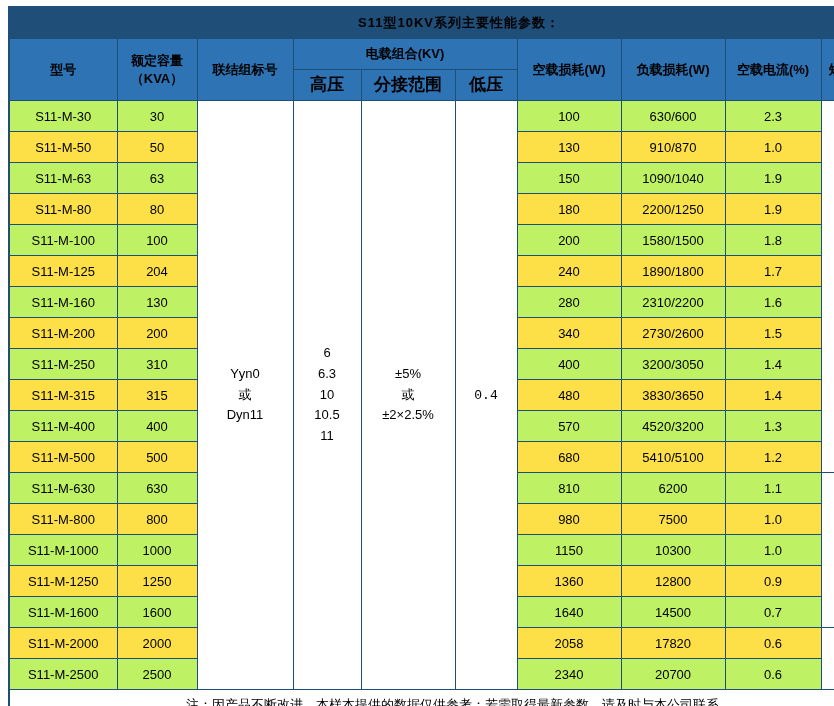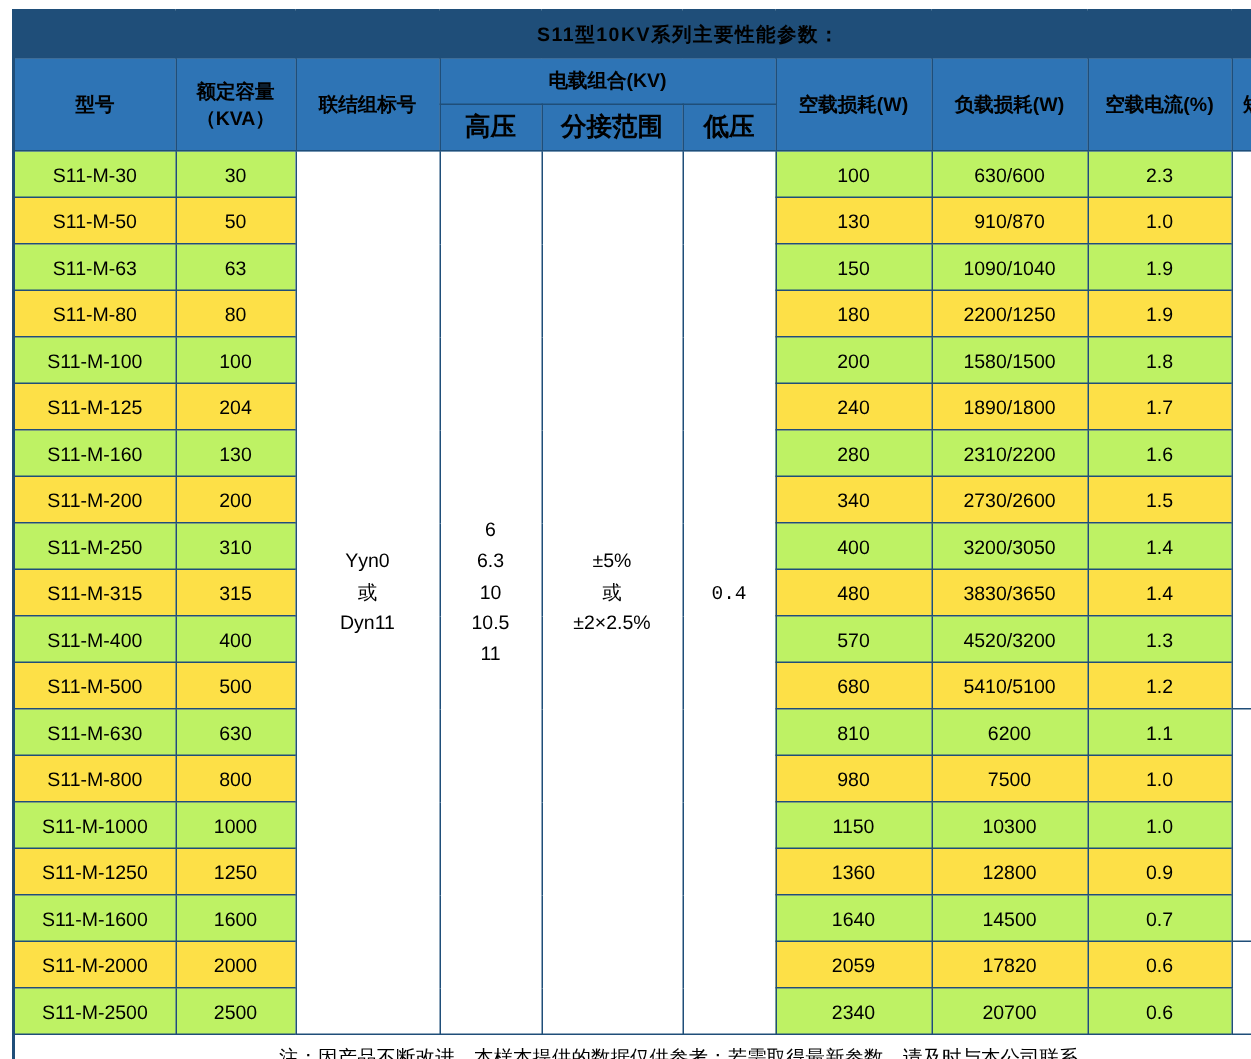--- a/index.html
+++ b/index.html
@@ -242,21 +242,21 @@
         <tr class="row-norm">
           <td>S11-M-1600</td>
           <td>1600</td>
           <td>1640</td>
           <td>14500</td>
           <td>0.7</td>
         </tr>
         <tr class="row-alt">
           <td>S11-M-2000</td>
           <td>2000</td>
-          <td>2059</td>
+          <td>2058</td>
           <td>17820</td>
           <td>0.6</td>
           <td class="merged-big" rowspan="2">5.0</td>
         </tr>
         <tr class="row-norm">
           <td>S11-M-2500</td>
           <td>2500</td>
           <td>2340</td>
           <td>20700</td>
           <td>0.6</td>

